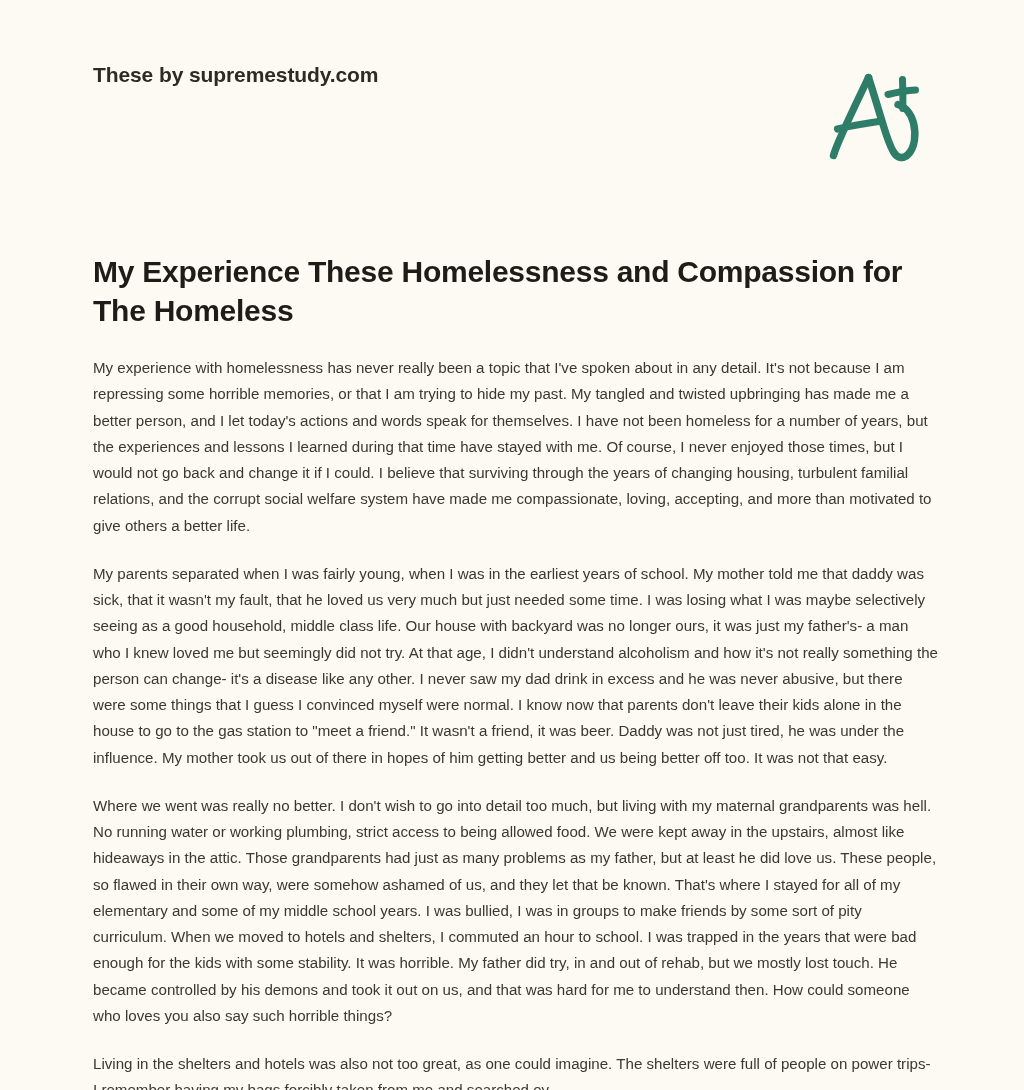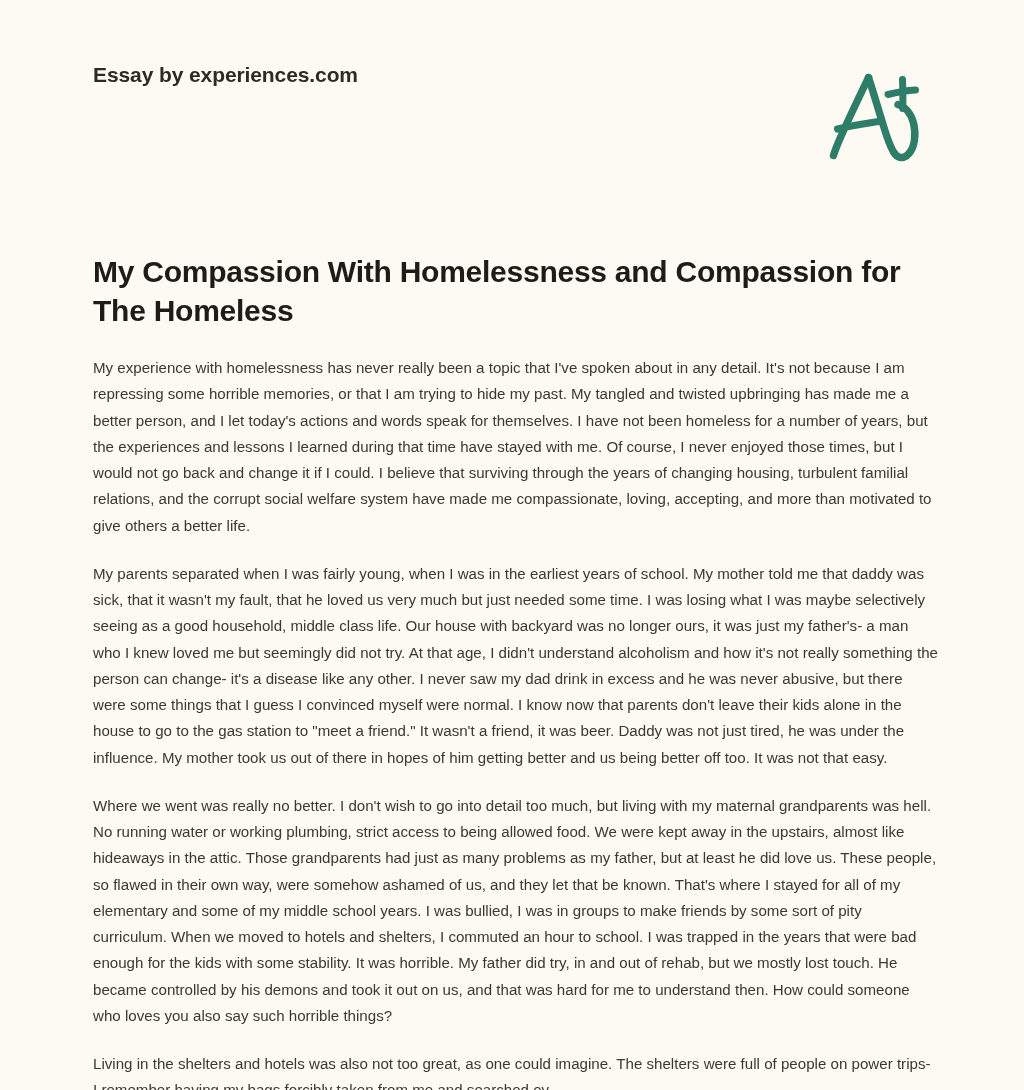--- a/index.html
+++ b/index.html
@@ -114,21 +114,21 @@
   }
 </style>
 </head>
 <body>
 
 <div class="page">
 
   <div class="header">
 
     <div class="header-text-block">
-      <div class="essay-by">Essay by experiences.com</div>
+      <div class="essay-by">These by supremestudy.com</div>
 
     </div>
 
     <div class="logo">
       <svg viewBox="0 0 118 112" xmlns="http://www.w3.org/2000/svg" fill="none" stroke="#2e7d68" stroke-linecap="round" stroke-linejoin="round">
 
         <path d="M56.5 19.5 C50 33, 38 58, 30 76 C26 85, 23 92, 21.5 97.5" stroke-width="7.4"></path>
 
         <path d="M56.5 19.5 C61 33, 66.5 52, 71.5 68 C75 79.5, 78 88, 81.5 94
                  C85.5 100.5, 91.5 101.5, 96.5 96 C102.5 89.5, 104.5 77, 101.5 65
@@ -138,21 +138,21 @@
 
         <path d="M76 36.5 C84 34.5, 95.5 32.5, 103.5 32" stroke-width="7"></path>
 
         <path d="M90.5 21.5 C90.8 31, 91 42, 90.8 50.5" stroke-width="7"></path>
       </svg>
     </div>
 
   </div>
 
   <div class="article">
-    <h1 class="article-title">My Compassion With Homelessness and Compassion for The Homeless</h1>
+    <h1 class="article-title">My Experience These Homelessness and Compassion for The Homeless</h1>
 
     <div class="article-body">
       <p>My experience with homelessness has never really been a topic that I've spoken about in any detail. It's not because I am repressing some horrible memories, or that I am trying to hide my past. My tangled and twisted upbringing has made me a better person, and I let today's actions and words speak for themselves. I have not been homeless for a number of years, but the experiences and lessons I learned during that time have stayed with me. Of course, I never enjoyed those times, but I would not go back and change it if I could. I believe that surviving through the years of changing housing, turbulent familial relations, and the corrupt social welfare system have made me compassionate, loving, accepting, and more than motivated to give others a better life.</p>
       <p>My parents separated when I was fairly young, when I was in the earliest years of school. My mother told me that daddy was sick, that it wasn't my fault, that he loved us very much but just needed some time. I was losing what I was maybe selectively seeing as a good household, middle class life. Our house with backyard was no longer ours, it was just my father's- a man who I knew loved me but seemingly did not try. At that age, I didn't understand alcoholism and how it's not really something the person can change- it's a disease like any other. I never saw my dad drink in excess and he was never abusive, but there were some things that I guess I convinced myself were normal. I know now that parents don't leave their kids alone in the house to go to the gas station to "meet a friend." It wasn't a friend, it was beer. Daddy was not just tired, he was under the influence. My mother took us out of there in hopes of him getting better and us being better off too. It was not that easy.</p>
       <p>Where we went was really no better. I don't wish to go into detail too much, but living with my maternal grandparents was hell. No running water or working plumbing, strict access to being allowed food. We were kept away in the upstairs, almost like hideaways in the attic. Those grandparents had just as many problems as my father, but at least he did love us. These people, so flawed in their own way, were somehow ashamed of us, and they let that be known. That's where I stayed for all of my elementary and some of my middle school years. I was bullied, I was in groups to make friends by some sort of pity curriculum. When we moved to hotels and shelters, I commuted an hour to school. I was trapped in the years that were bad enough for the kids with some stability. It was horrible. My father did try, in and out of rehab, but we mostly lost touch. He became controlled by his demons and took it out on us, and that was hard for me to understand then. How could someone who loves you also say such horrible things?</p>
       <p>Living in the shelters and hotels was also not too great, as one could imagine. The shelters were full of people on power trips- I remember having my bags forcibly taken from me and searched ev</p>
     </div>
   </div>
 
 </div>

